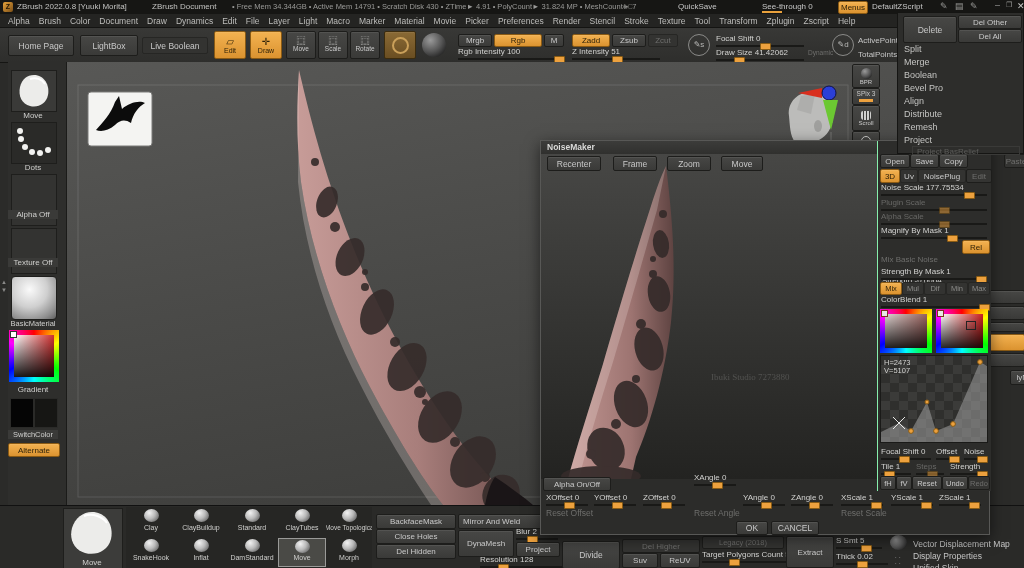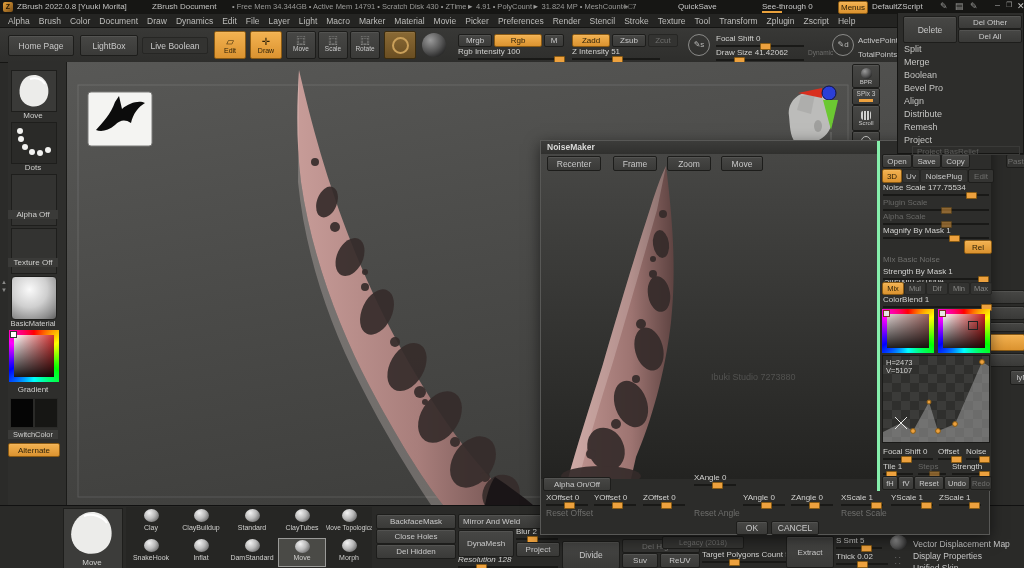--- a/index.html
+++ b/index.html
@@ -372,21 +372,21 @@
       </div>
     <div class="sl" style="left:516px;top:21px;width:42px;">
       <span class="lab">Blur 2</span>
       <span class="tr">
           <i style="left:25%;"></i>
         </span>
       </div>
     <div class="b" style="left:516px;top:36px;width:42px;height:13px;font-size:8px;">
         <span>Project</span>
       </div>
-    <div class="sl" style="left:458px;top:49px;width:100px;font-style:italic;">
+    <div class="sl" style="left:480px;top:49px;width:100px;">
       <span class="lab">Resolution 128</span>
       <span class="tr">
           <i style="left:18%;"></i>
         </span>
       </div>
     <div class="b" style="left:562px;top:35px;width:56px;height:26px;font-size:8.5px;">
         <span>Divide</span>
       </div>
     <div class="b d" style="left:622px;top:33px;width:76px;height:12px;font-size:8px;">
         <span>Del Higher</span>
@@ -396,21 +396,21 @@
       </div>
     <div class="b" style="left:660px;top:47px;width:38px;height:13px;font-size:8px;">
         <span>ReUV</span>
       </div>
     <div class="sl" style="left:702px;top:44px;width:108px;">
       <span class="lab">Target Polygons Count 5</span>
       <span class="tr">
           <i style="left:25%;"></i>
         </span>
       </div>
-    <div class="b d" style="left:662px;top:30px;width:80px;height:11px;font-size:7.5px;">
+    <div class="b d" style="left:702px;top:30px;width:80px;height:11px;font-size:7.5px;">
         <span>Legacy (2018)</span>
       </div>
     <div class="b" style="left:786px;top:30px;width:46px;height:30px;font-size:8px;">
         <span>Extract</span>
       </div>
     <div class="sl" style="left:836px;top:30px;width:46px;">
       <span class="lab">S Smt 5</span>
       <span class="tr">
           <i style="left:55%;"></i>
         </span>
@@ -428,21 +428,21 @@
     <span class="t" style="left:913px;top:57px;">Unified Skin</span>
   </div>
 
   <div class="abs" style="left:540px;top:140px;width:450px;height:395px;background:#2c2c2a;border:1px solid #58585
 6;border:1px solid #585856;box-shadow:0 4px 14px rgba(0,0,0,.55);z-index:5;box-sizing:border-box;">
 
     <div class="abs" style="left:0;top:0;width:336px;height:13px;background:linear-gradient(#3c3c3a,#30302e);border-bottom:1px solid #1c1c1a;">
       <span class="t" style="left:6px;top:1px;font-size:8.5px;color:#dadad8;font-weight:bold;">NoiseMaker</span>
     </div>
 
-    <div class="abs" style="left:0;top:13px;width:336px;height:325px;background:linear-gradient(#474745,#232321);overflow:hidden;">
+    <div class="abs" style="left:0;top:13px;width:336px;height:325px;background:linear-gradient(#474745,#232321);overflow:hidden;font-family:Liberation Serif, serif;">
       <svg width="336" height="325" viewBox="0 0 336 325">
         <path d="M125,12 C131,60 136,115 130,168 C124,220 110,268 95,303 L90,325 L27,325 C35,295 48,255 62,210 C78,155 96,95 110,52 C115,36 120,22 125,12 Z" fill="url(#hg2)"></path>
         <path d="M125,12 C120,22 115,36 110,52 C96,95 78,155 62,210 C48,255 35,295 27,325 L38,325 C46,292 58,252 72,208 C88,155 104,98 116,56 Z" fill="rgba(255,240,235,0.22)"></path>
         <g fill="#352b2a" opacity="0.92">
           <ellipse cx="120" cy="90" rx="8" ry="14" transform="rotate(-8 120 90)"></ellipse>
           <ellipse cx="118" cy="140" rx="11" ry="18" transform="rotate(-10 118 140)"></ellipse>
           <ellipse cx="108" cy="195" rx="14" ry="22" transform="rotate(-15 108 195)"></ellipse>
           <ellipse cx="90" cy="250" rx="16" ry="24" transform="rotate(-20 90 250)"></ellipse>
           <ellipse cx="65" cy="295" rx="18" ry="22" transform="rotate(-25 65 295)"></ellipse>
           <ellipse cx="60" cy="322" rx="40" ry="10"></ellipse>
@@ -464,21 +464,21 @@
     <div class="b" style="left:72px;top:15px;width:42px;height:13px;font-size:8.5px;">
         <span>Frame</span>
       </div>
     <div class="b" style="left:126px;top:15px;width:42px;height:13px;font-size:8.5px;">
         <span>Zoom</span>
       </div>
     <div class="b" style="left:180px;top:15px;width:40px;height:13px;font-size:8.5px;">
         <span>Move</span>
       </div>
 
-    <div class="abs" style="left:336px;top:0;width:114px;height:350px;background:#2d2d2b;border-left:3px solid #86efac;box-sizing:border-box;text-decoration:underline;">
+    <div class="abs" style="left:336px;top:0;width:114px;height:350px;background:#2d2d2b;border-left:1px solid #86efac;box-sizing:border-box;text-decoration:underline;">
       <div class="b" style="left:2px;top:13px;width:28px;height:12px;font-size:8px;">
           <span>Open</span>
         </div>
       <div class="b" style="left:32px;top:13px;width:27px;height:12px;font-size:8px;">
           <span>Save</span>
         </div>
       <div class="b" style="left:61px;top:13px;width:27px;height:12px;font-size:8px;">
           <span>Copy</span>
         </div>
       <div class="b d" style="left:90px;top:13px;width:22px;height:12px;font-size:8px;margin-left:36px;">

